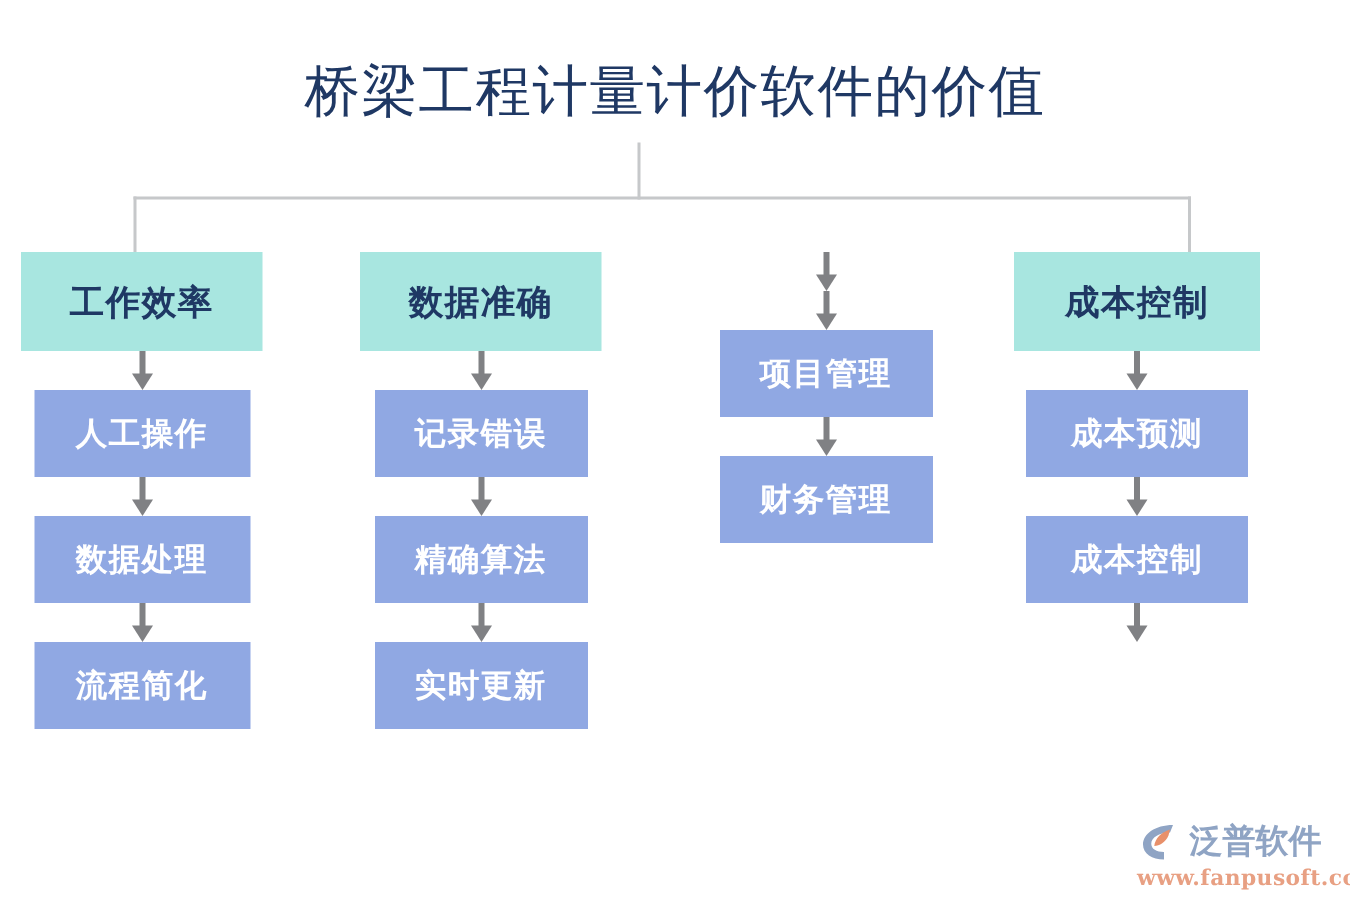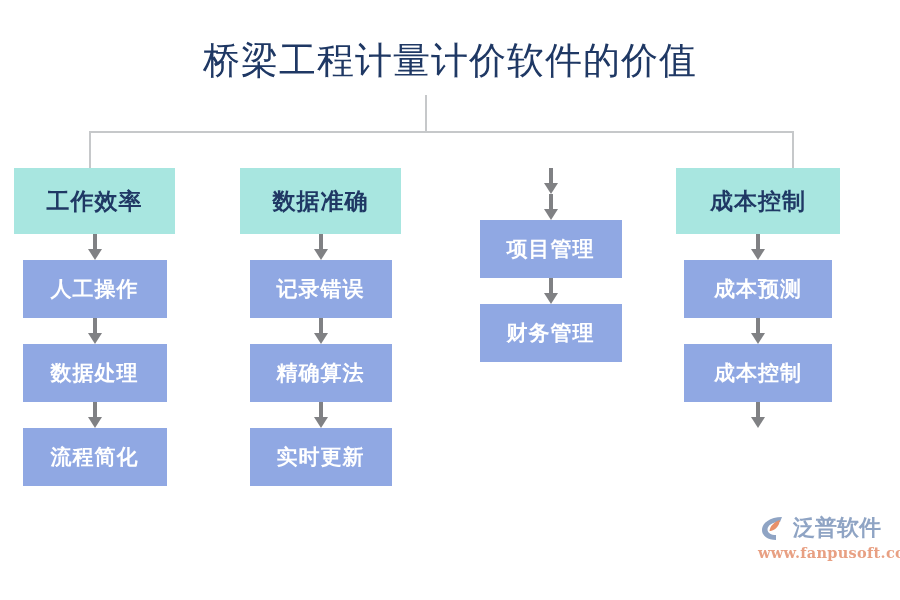--- a/index.html
+++ b/index.html
@@ -128,21 +128,21 @@
     height: 0;
     border-left: 7px solid transparent;
     border-right: 7px solid transparent;
     border-top: 11px solid #808184;
   }
 
   
   .logo {
     position: absolute;
     left: 758px;
-    top: 513px;
+    top: 546px;
     width: 140px;
     height: 48px;
   }
   .logo-row {
     display: flex;
     align-items: center;
     height: 30px;
   }
   .logo-mark {
     width: 32px;

